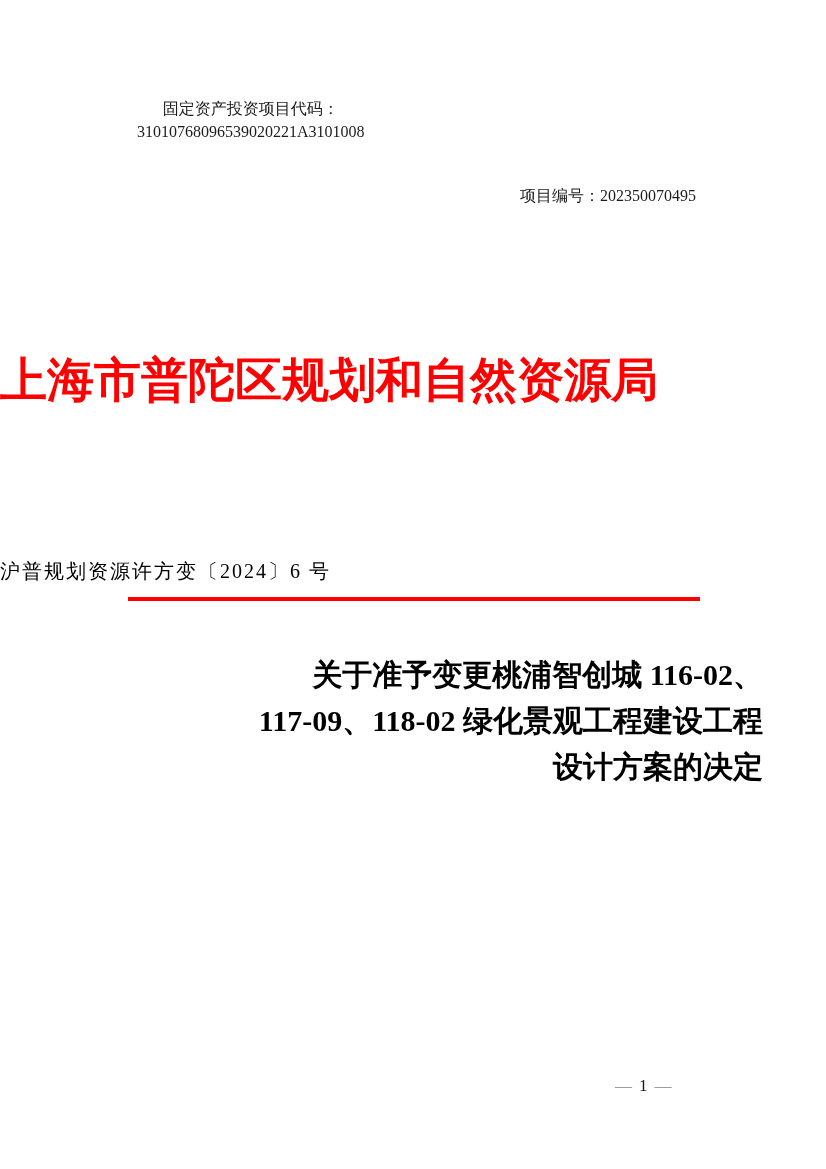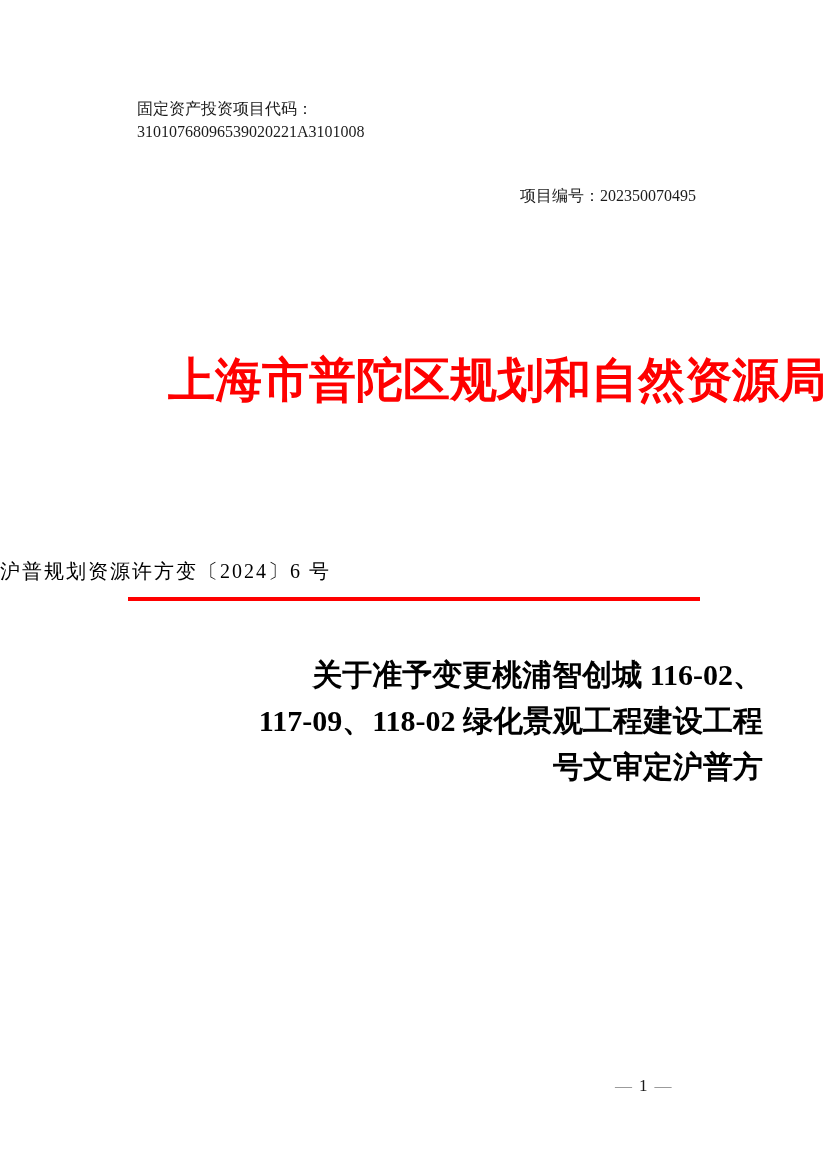--- a/index.html
+++ b/index.html
@@ -14,37 +14,38 @@
     color: #000000;
   }
 
   .proj-code {
     position: absolute;
     left: 137px;
     top: 97px;
     font-size: 16px;
     line-height: 23px;
     color: #1c1c1c;
+    text-align: center;
   }
 
   .proj-num {
     position: absolute;
     top: 184px;
     right: 130px;
     font-size: 16px;
     line-height: 24px;
     color: #1c1c1c;
   }
 
   .org-title {
     position: absolute;
     top: 338px;
     left: 0;
     width: 826px;
-    text-align: right;
+    text-align: left;
     color: #ff0000;
     font-weight: bold;
     font-size: 47px;
     line-height: 84px;
     white-space: nowrap;
   }
 
   .doc-num {
     position: absolute;
     top: 556px;
@@ -121,21 +122,21 @@
     <div>上海市普陀区规划和自然资源局</div>
   </div>
 
   <div class="doc-num">沪普规划资源许方变〔2024〕6 号</div>
 
   <div class="red-line"></div>
 
   <h1 class="main-title">
     <div class="t-line">关于准予变更桃浦智创城 116-02、</div>
     <div class="t-line">117-09、118-02 绿化景观工程建设工程</div>
-    <div class="t-line">号文审定沪普方</div>
+    <div class="t-line">设计方案的决定</div>
   </h1>
 
 
   <div class="page-num">
     <span class="dash">—</span><span class="num">1</span><span class="dash">—</span>
   </div>
 
 </div>
 
 </body></html>

